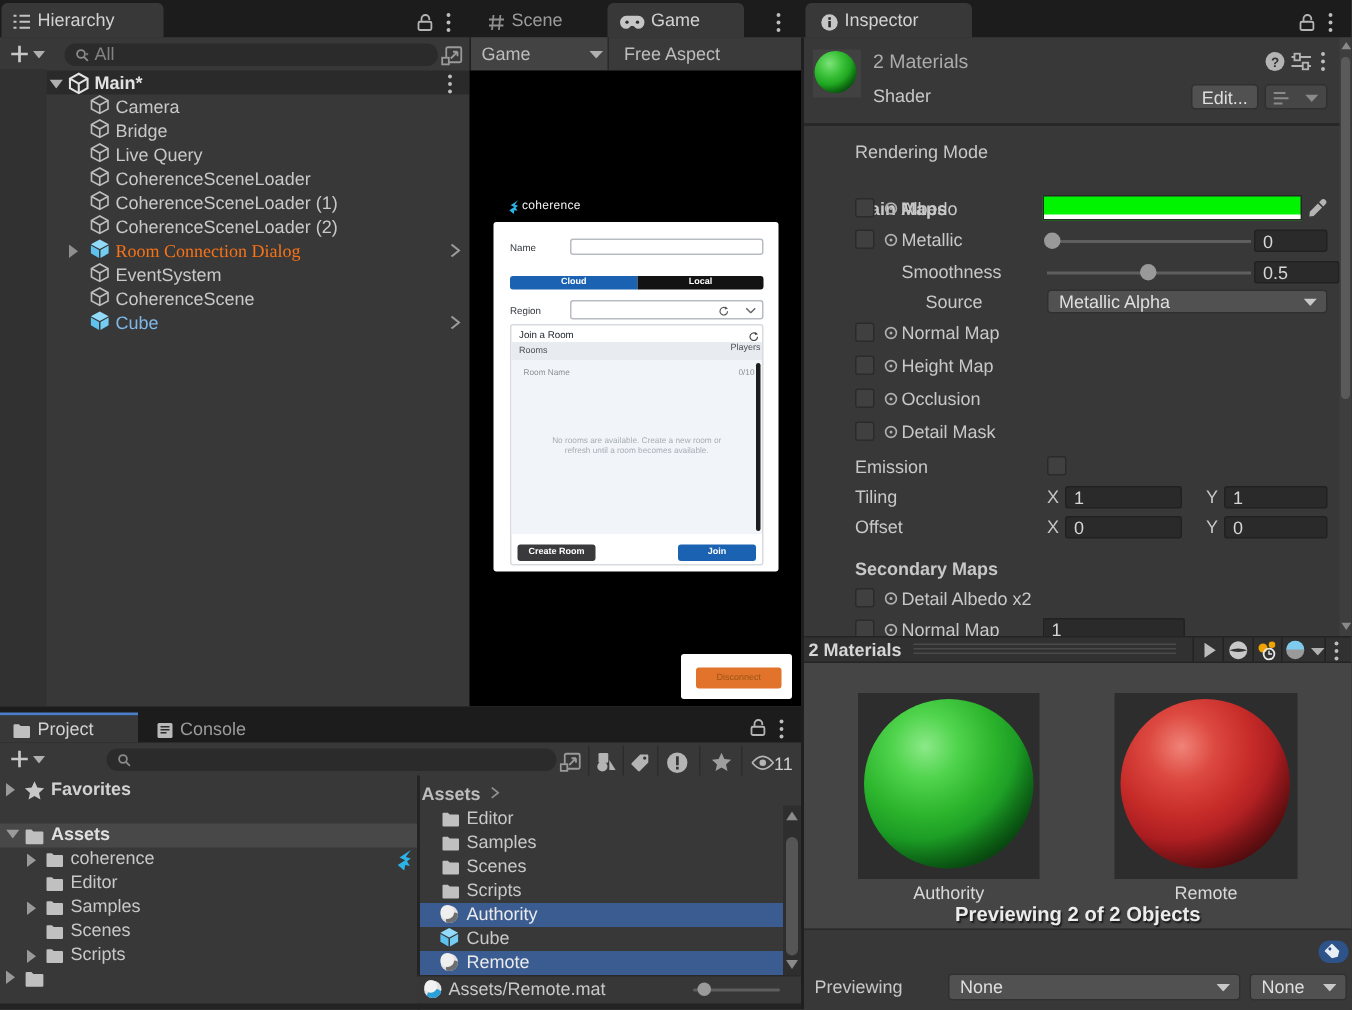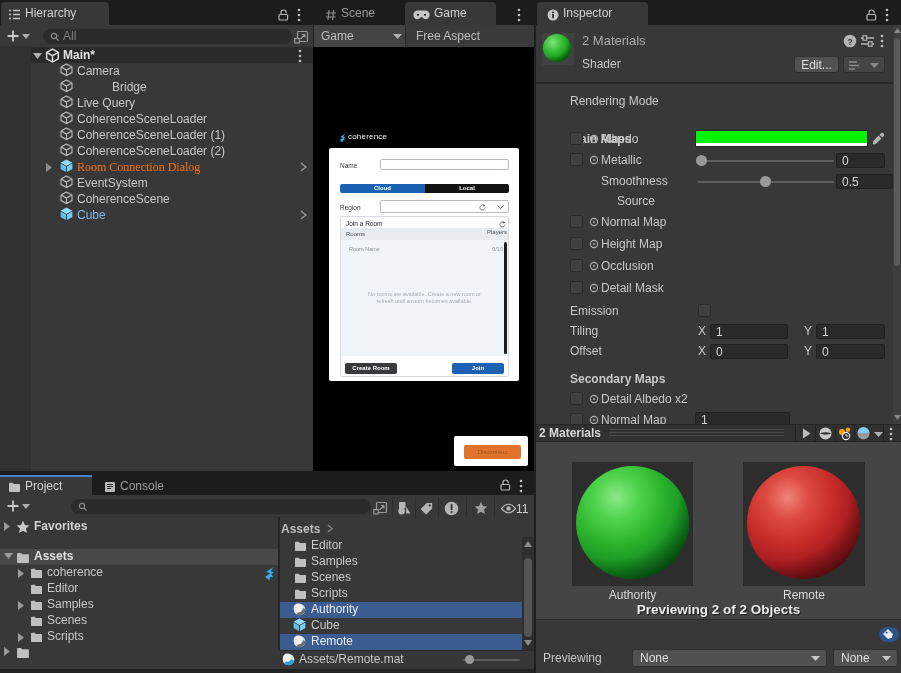--- a/index.html
+++ b/index.html
@@ -133,21 +133,21 @@
         <use href="#kebab3"></use>
       </svg>
 
     <div class="row" style="left:60px;top:38px;"><svg width="13" height="14" viewBox="0 0 13 14">
           <use href="#cube-outline"></use>
         </svg></div>
     <div class="abs txt row" style="left:77px;top:38px;">Camera</div>
     <div class="row" style="left:60px;top:54px;"><svg width="13" height="14" viewBox="0 0 13 14">
           <use href="#cube-outline"></use>
         </svg></div>
-    <div class="abs txt row" style="left:77px;top:54px;margin-left:35px;">Bridge</div>
+    <div class="abs txt row" style="left:77px;top:54px;">Bridge</div>
     <div class="row" style="left:60px;top:70px;"><svg width="13" height="14" viewBox="0 0 13 14">
           <use href="#cube-outline"></use>
         </svg></div>
     <div class="abs txt row" style="left:77px;top:70px;">Live Query</div>
     <div class="row" style="left:60px;top:86px;"><svg width="13" height="14" viewBox="0 0 13 14">
           <use href="#cube-outline"></use>
         </svg></div>
     <div class="abs txt row" style="left:77px;top:86px;">CoherenceSceneLoader</div>
     <div class="row" style="left:60px;top:102px;"><svg width="13" height="14" viewBox="0 0 13 14">
           <use href="#cube-outline"></use>
@@ -497,20 +497,26 @@
       </div>
 
     <div class="abs txt" style="left:65px;top:149px;">Smoothness</div>
     <div class="abs" style="left:162px;top:155.5px;width:136px;height:2px;background:#5e5e5e;"></div>
     <div class="abs" style="left:224px;top:151px;width:11px;height:11px;border-radius:50%;background:#999;"></div>
     <div class="abs field" style="left:300px;top:149px;width:57px;height:15px;">
         <span style="position:absolute;left:5px;top:0;">0.5</span>
       </div>
 
     <div class="abs txt" style="left:81px;top:169px;">Source</div>
+    <div class="abs dd" style="left:162px;top:168px;width:187px;height:16px;">
+      <span style="position:absolute;left:7px;top:0px;">Metallic Alpha</span>
+      <svg style="position:absolute;right:6px;top:5px" width="9" height="5" viewBox="0 0 9 5">
+          <path d="M0 0 L9 0 L4.5 5 Z" fill="#c8c8c8"></path>
+        </svg>
+    </div>
 
     <div class="abs cb" style="left:34px;top:190px;width:13px;height:13px;"></div>
     <svg class="abs" style="left:53px;top:192px" width="10" height="10" viewBox="0 0 10 10">
         <circle cx="5" cy="5" r="3.6" fill="none" stroke="#b0b0b0" stroke-width="1.1"></circle>
         <circle cx="5" cy="5" r="1" fill="#b0b0b0"></circle>
       </svg>
     <div class="abs txt" style="left:65px;top:190px;">Normal Map</div>
 
     <div class="abs cb" style="left:34px;top:212px;width:13px;height:13px;"></div>
     <svg class="abs" style="left:53px;top:214px" width="10" height="10" viewBox="0 0 10 10">

